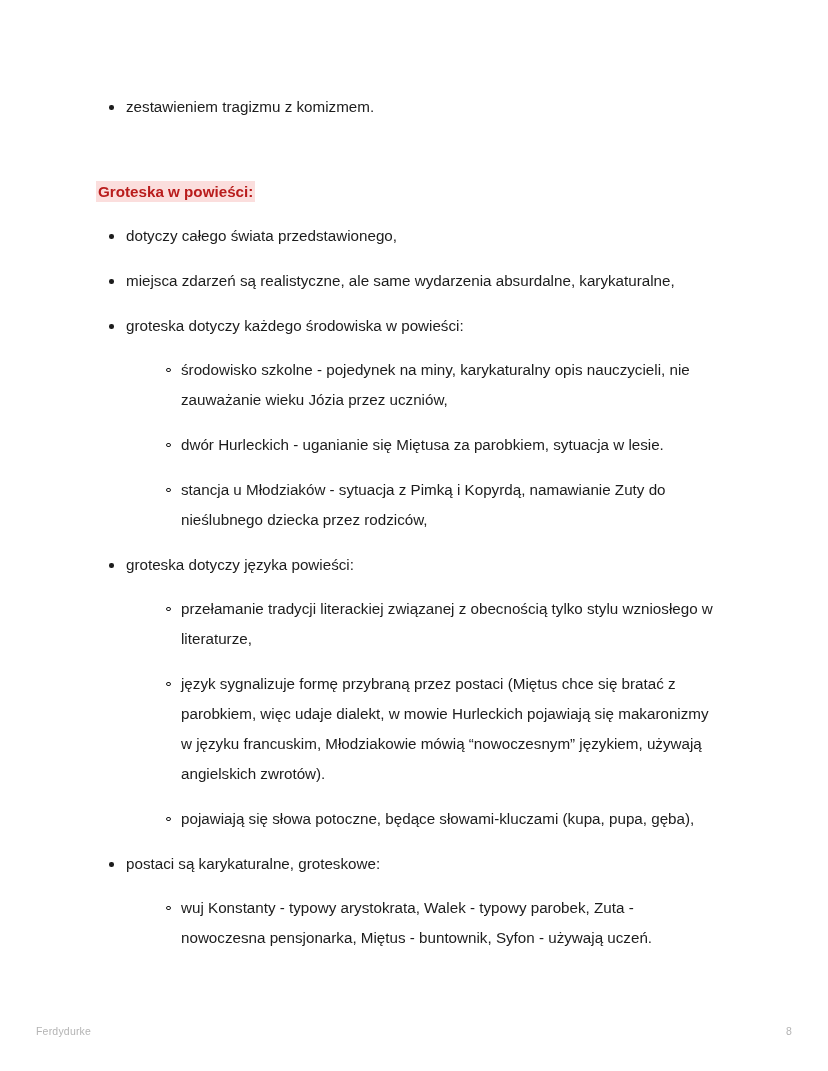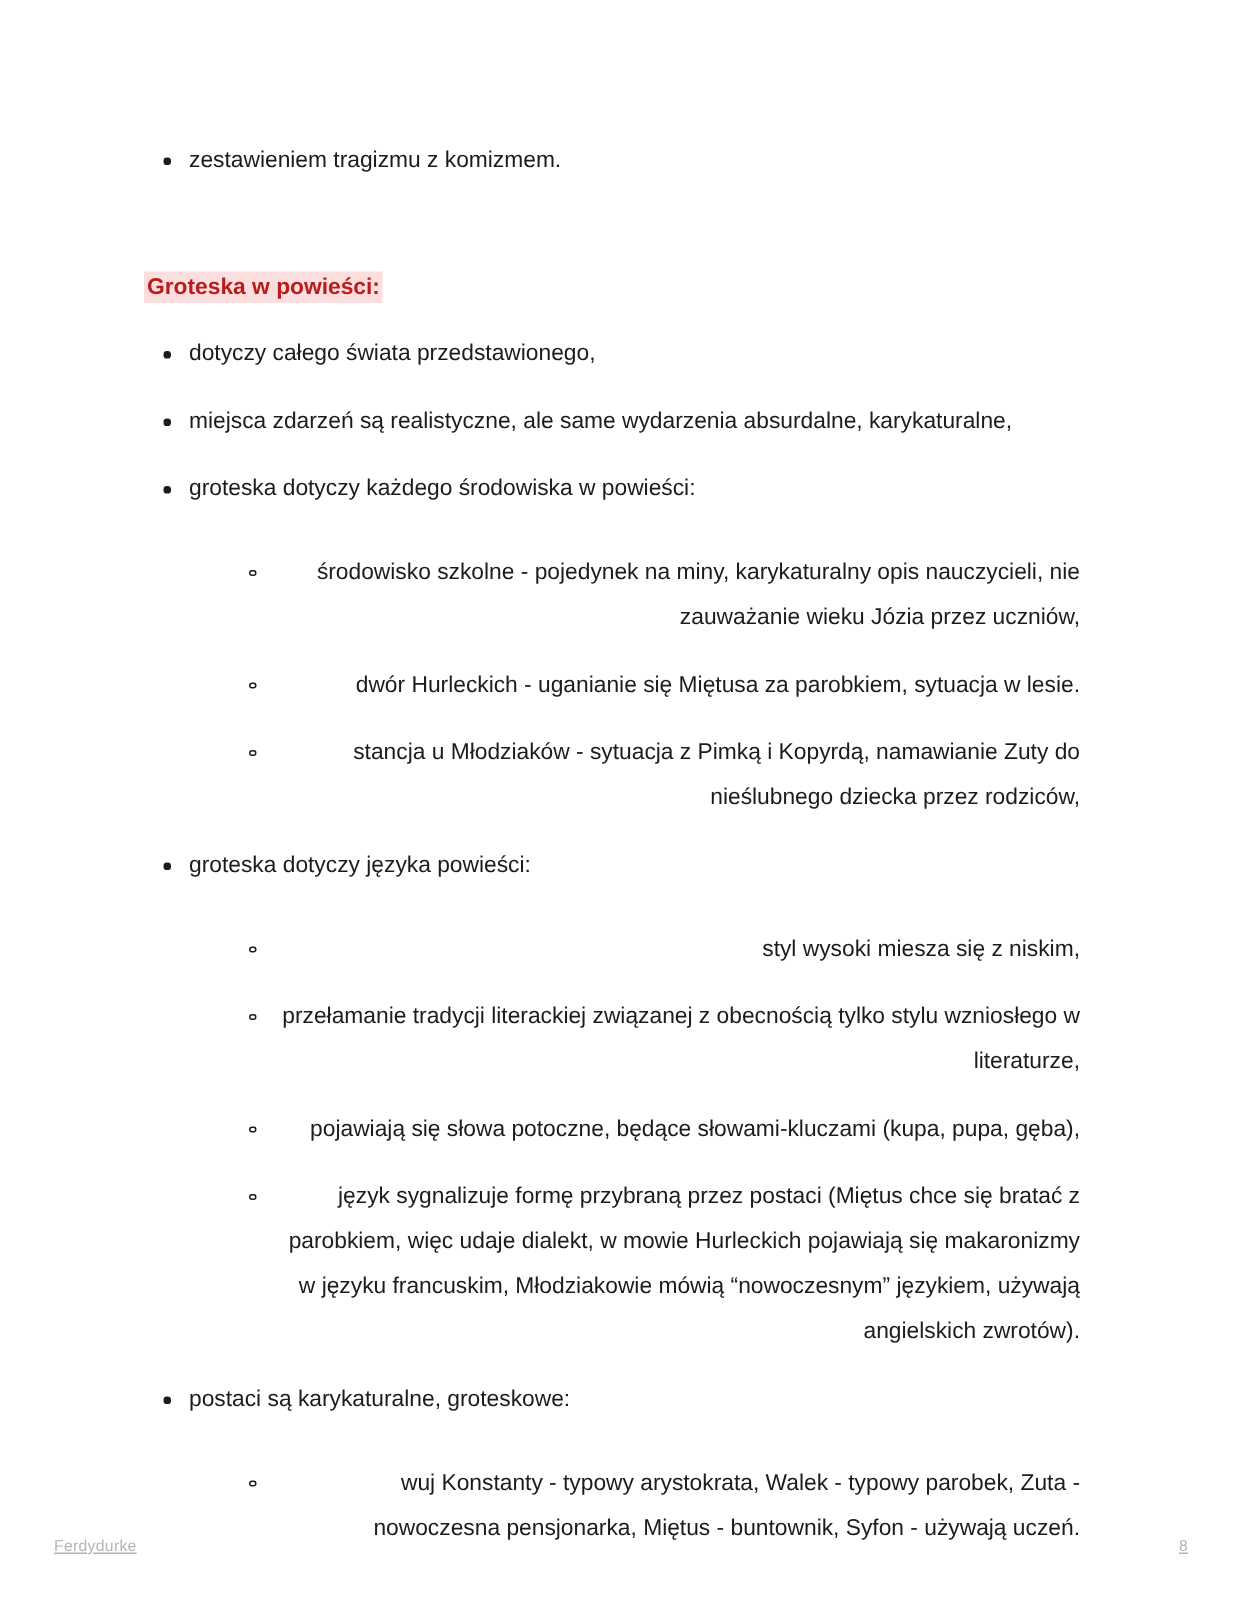--- a/index.html
+++ b/index.html
@@ -44,23 +44,22 @@
     left: 13px;
     top: 13px;
     width: 4.5px;
     height: 4.5px;
     border-radius: 50%;
     background: #1c1c1c;
   }
 
   ul.lvl2 {
     list-style: none;
-    margin: 26px 0 0 0;
+    margin: 14px 0 0 0;
     padding: 0;
-    text-align: right;
   }
   ul.lvl2 > li {
     position: relative;
     padding-left: 29px;
     margin-bottom: 15px;
     font-size: 15.2px;
     line-height: 30px;
     color: #1c1c1c;
   }
   ul.lvl2 > li:last-child { margin-bottom: 0; }
@@ -105,21 +104,20 @@
     position: absolute;
     left: 36px;
     right: 36px;
     bottom: 34px;
     display: flex;
     justify-content: space-between;
     align-items: baseline;
     font-size: 10.5px;
     color: #b4b4b4;
     letter-spacing: 0.2px;
-    text-decoration: underline;
   }
 </style>
 </head>
 <body>
 
 <div class="page">
 
   <div class="content">
 
     <ul class="lvl1">
@@ -152,24 +150,23 @@
             <li><span>dwór Hurleckich - uganianie się Miętusa za parobkiem, sytuacja w lesie.</span></li>
             <li><span>stancja u Młodziaków - sytuacja z Pimką i Kopyrdą, namawianie Zuty do nieślubnego dziecka przez rodziców,</span></li>
           </ul>
         </div>
       </li>
 
       <li>
         <b>groteska dotyczy języka powieści</b><span>:</span>
         <div class="nested-wrap">
           <ul class="lvl2">
-            <li><span>styl wysoki miesza się z niskim,</span></li>
             <li><span>przełamanie tradycji literackiej związanej z obecnością tylko stylu wzniosłego w literaturze,</span></li>
+            <li><span>język sygnalizuje formę przybraną przez postaci (Miętus chce się bratać z parobkiem, więc udaje dialekt, w mowie Hurleckich pojawiają się makaronizmy w języku francuskim, Młodziakowie mówią “nowoczesnym” językiem, używają angielskich zwrotów).</span></li>
             <li><span>pojawiają się słowa potoczne, będące słowami-kluczami (kupa, pupa, gęba),</span></li>
-            <li><span>język sygnalizuje formę przybraną przez postaci (Miętus chce się bratać z parobkiem, więc udaje dialekt, w mowie Hurleckich pojawiają się makaronizmy w języku francuskim, Młodziakowie mówią “nowoczesnym” językiem, używają angielskich zwrotów).</span></li>
           </ul>
         </div>
       </li>
 
       <li>
         <b>postaci są karykaturalne, groteskowe</b><span>:</span>
         <div class="nested-wrap">
           <ul class="lvl2">
             <li><span>wuj Konstanty - typowy arystokrata, Walek - typowy parobek, Zuta - nowoczesna pensjonarka, Miętus - buntownik, Syfon - używają uczeń.</span></li>
           </ul>

